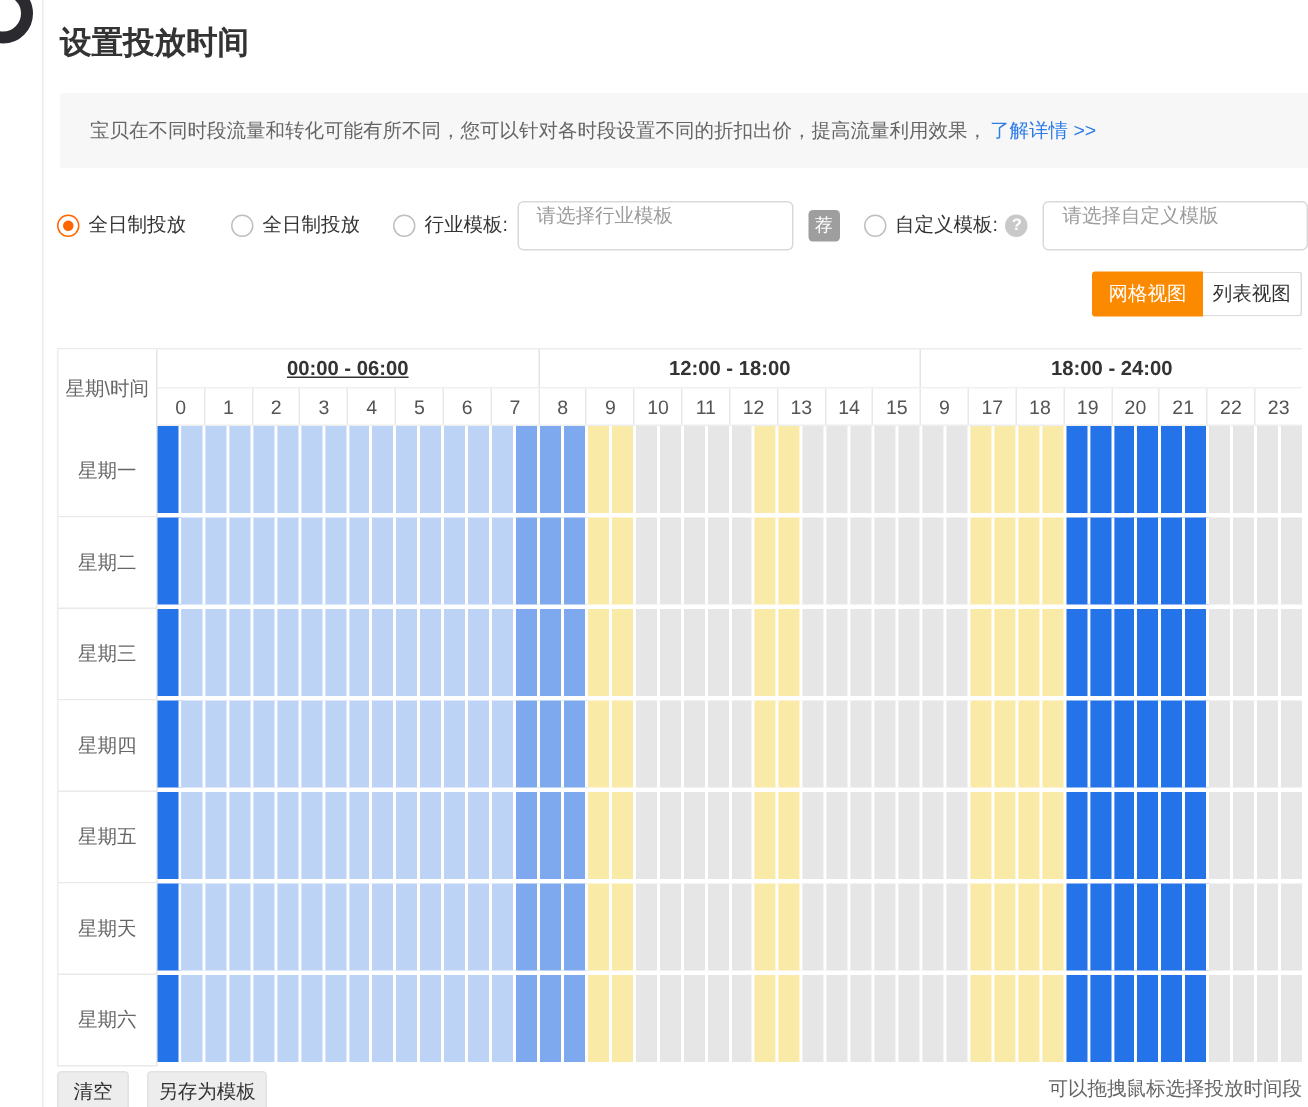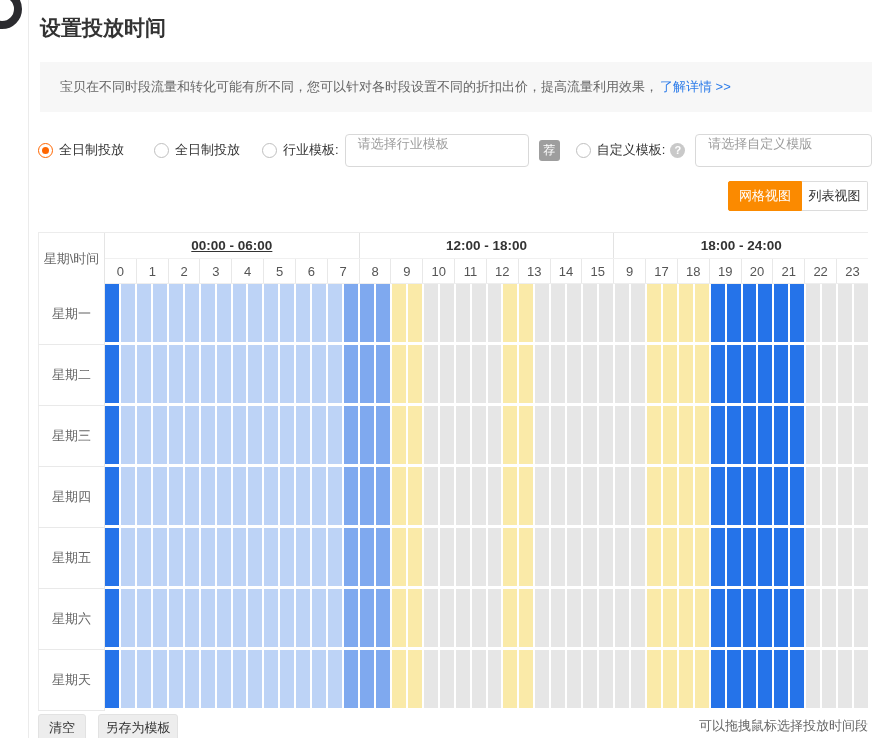--- a/index.html
+++ b/index.html
@@ -432,74 +432,74 @@
           <div class="slot" style="background-color: rgb(37, 115, 233);"></div>
           <div class="slot" style="background-color: rgb(37, 115, 233);"></div>
           <div class="slot" style="background-color: rgb(37, 115, 233);"></div>
           <div class="slot" style="background-color: rgb(230, 230, 230);"></div>
           <div class="slot" style="background-color: rgb(230, 230, 230);"></div>
           <div class="slot" style="background-color: rgb(230, 230, 230);"></div>
           <div class="slot" style="background-color: rgb(230, 230, 230);"></div>
         </div>
       </div>
       <div class="grid-row">
+        <div class="day-label">星期天</div>
+        <div class="row-cells">
+          <div class="slot" style="background-color: rgb(37, 115, 233);"></div>
+          <div class="slot" style="background-color: rgb(189, 211, 246);"></div>
+          <div class="slot" style="background-color: rgb(189, 211, 246);"></div>
+          <div class="slot" style="background-color: rgb(189, 211, 246);"></div>
+          <div class="slot" style="background-color: rgb(189, 211, 246);"></div>
+          <div class="slot" style="background-color: rgb(189, 211, 246);"></div>
+          <div class="slot" style="background-color: rgb(189, 211, 246);"></div>
+          <div class="slot" style="background-color: rgb(189, 211, 246);"></div>
+          <div class="slot" style="background-color: rgb(189, 211, 246);"></div>
+          <div class="slot" style="background-color: rgb(189, 211, 246);"></div>
+          <div class="slot" style="background-color: rgb(189, 211, 246);"></div>
+          <div class="slot" style="background-color: rgb(189, 211, 246);"></div>
+          <div class="slot" style="background-color: rgb(189, 211, 246);"></div>
+          <div class="slot" style="background-color: rgb(189, 211, 246);"></div>
+          <div class="slot" style="background-color: rgb(189, 211, 246);"></div>
+          <div class="slot" style="background-color: rgb(127, 169, 239);"></div>
+          <div class="slot" style="background-color: rgb(127, 169, 239);"></div>
+          <div class="slot" style="background-color: rgb(127, 169, 239);"></div>
+          <div class="slot" style="background-color: rgb(250, 234, 168);"></div>
+          <div class="slot" style="background-color: rgb(250, 234, 168);"></div>
+          <div class="slot" style="background-color: rgb(230, 230, 230);"></div>
+          <div class="slot" style="background-color: rgb(230, 230, 230);"></div>
+          <div class="slot" style="background-color: rgb(230, 230, 230);"></div>
+          <div class="slot" style="background-color: rgb(230, 230, 230);"></div>
+          <div class="slot" style="background-color: rgb(230, 230, 230);"></div>
+          <div class="slot" style="background-color: rgb(250, 234, 168);"></div>
+          <div class="slot" style="background-color: rgb(250, 234, 168);"></div>
+          <div class="slot" style="background-color: rgb(230, 230, 230);"></div>
+          <div class="slot" style="background-color: rgb(230, 230, 230);"></div>
+          <div class="slot" style="background-color: rgb(230, 230, 230);"></div>
+          <div class="slot" style="background-color: rgb(230, 230, 230);"></div>
+          <div class="slot" style="background-color: rgb(230, 230, 230);"></div>
+          <div class="slot" style="background-color: rgb(230, 230, 230);"></div>
+          <div class="slot" style="background-color: rgb(230, 230, 230);"></div>
+          <div class="slot" style="background-color: rgb(250, 234, 168);"></div>
+          <div class="slot" style="background-color: rgb(250, 234, 168);"></div>
+          <div class="slot" style="background-color: rgb(250, 234, 168);"></div>
+          <div class="slot" style="background-color: rgb(250, 234, 168);"></div>
+          <div class="slot" style="background-color: rgb(37, 115, 233);"></div>
+          <div class="slot" style="background-color: rgb(37, 115, 233);"></div>
+          <div class="slot" style="background-color: rgb(37, 115, 233);"></div>
+          <div class="slot" style="background-color: rgb(37, 115, 233);"></div>
+          <div class="slot" style="background-color: rgb(37, 115, 233);"></div>
+          <div class="slot" style="background-color: rgb(37, 115, 233);"></div>
+          <div class="slot" style="background-color: rgb(230, 230, 230);"></div>
+          <div class="slot" style="background-color: rgb(230, 230, 230);"></div>
+          <div class="slot" style="background-color: rgb(230, 230, 230);"></div>
+          <div class="slot" style="background-color: rgb(230, 230, 230);"></div>
+        </div>
+      </div>
+      <div class="grid-row">
         <div class="day-label">星期六</div>
-        <div class="row-cells">
-          <div class="slot" style="background-color: rgb(37, 115, 233);"></div>
-          <div class="slot" style="background-color: rgb(189, 211, 246);"></div>
-          <div class="slot" style="background-color: rgb(189, 211, 246);"></div>
-          <div class="slot" style="background-color: rgb(189, 211, 246);"></div>
-          <div class="slot" style="background-color: rgb(189, 211, 246);"></div>
-          <div class="slot" style="background-color: rgb(189, 211, 246);"></div>
-          <div class="slot" style="background-color: rgb(189, 211, 246);"></div>
-          <div class="slot" style="background-color: rgb(189, 211, 246);"></div>
-          <div class="slot" style="background-color: rgb(189, 211, 246);"></div>
-          <div class="slot" style="background-color: rgb(189, 211, 246);"></div>
-          <div class="slot" style="background-color: rgb(189, 211, 246);"></div>
-          <div class="slot" style="background-color: rgb(189, 211, 246);"></div>
-          <div class="slot" style="background-color: rgb(189, 211, 246);"></div>
-          <div class="slot" style="background-color: rgb(189, 211, 246);"></div>
-          <div class="slot" style="background-color: rgb(189, 211, 246);"></div>
-          <div class="slot" style="background-color: rgb(127, 169, 239);"></div>
-          <div class="slot" style="background-color: rgb(127, 169, 239);"></div>
-          <div class="slot" style="background-color: rgb(127, 169, 239);"></div>
-          <div class="slot" style="background-color: rgb(250, 234, 168);"></div>
-          <div class="slot" style="background-color: rgb(250, 234, 168);"></div>
-          <div class="slot" style="background-color: rgb(230, 230, 230);"></div>
-          <div class="slot" style="background-color: rgb(230, 230, 230);"></div>
-          <div class="slot" style="background-color: rgb(230, 230, 230);"></div>
-          <div class="slot" style="background-color: rgb(230, 230, 230);"></div>
-          <div class="slot" style="background-color: rgb(230, 230, 230);"></div>
-          <div class="slot" style="background-color: rgb(250, 234, 168);"></div>
-          <div class="slot" style="background-color: rgb(250, 234, 168);"></div>
-          <div class="slot" style="background-color: rgb(230, 230, 230);"></div>
-          <div class="slot" style="background-color: rgb(230, 230, 230);"></div>
-          <div class="slot" style="background-color: rgb(230, 230, 230);"></div>
-          <div class="slot" style="background-color: rgb(230, 230, 230);"></div>
-          <div class="slot" style="background-color: rgb(230, 230, 230);"></div>
-          <div class="slot" style="background-color: rgb(230, 230, 230);"></div>
-          <div class="slot" style="background-color: rgb(230, 230, 230);"></div>
-          <div class="slot" style="background-color: rgb(250, 234, 168);"></div>
-          <div class="slot" style="background-color: rgb(250, 234, 168);"></div>
-          <div class="slot" style="background-color: rgb(250, 234, 168);"></div>
-          <div class="slot" style="background-color: rgb(250, 234, 168);"></div>
-          <div class="slot" style="background-color: rgb(37, 115, 233);"></div>
-          <div class="slot" style="background-color: rgb(37, 115, 233);"></div>
-          <div class="slot" style="background-color: rgb(37, 115, 233);"></div>
-          <div class="slot" style="background-color: rgb(37, 115, 233);"></div>
-          <div class="slot" style="background-color: rgb(37, 115, 233);"></div>
-          <div class="slot" style="background-color: rgb(37, 115, 233);"></div>
-          <div class="slot" style="background-color: rgb(230, 230, 230);"></div>
-          <div class="slot" style="background-color: rgb(230, 230, 230);"></div>
-          <div class="slot" style="background-color: rgb(230, 230, 230);"></div>
-          <div class="slot" style="background-color: rgb(230, 230, 230);"></div>
-        </div>
-      </div>
-      <div class="grid-row">
-        <div class="day-label">星期天</div>
         <div class="row-cells">
           <div class="slot" style="background-color: rgb(37, 115, 233);"></div>
           <div class="slot" style="background-color: rgb(189, 211, 246);"></div>
           <div class="slot" style="background-color: rgb(189, 211, 246);"></div>
           <div class="slot" style="background-color: rgb(189, 211, 246);"></div>
           <div class="slot" style="background-color: rgb(189, 211, 246);"></div>
           <div class="slot" style="background-color: rgb(189, 211, 246);"></div>
           <div class="slot" style="background-color: rgb(189, 211, 246);"></div>
           <div class="slot" style="background-color: rgb(189, 211, 246);"></div>
           <div class="slot" style="background-color: rgb(189, 211, 246);"></div>

